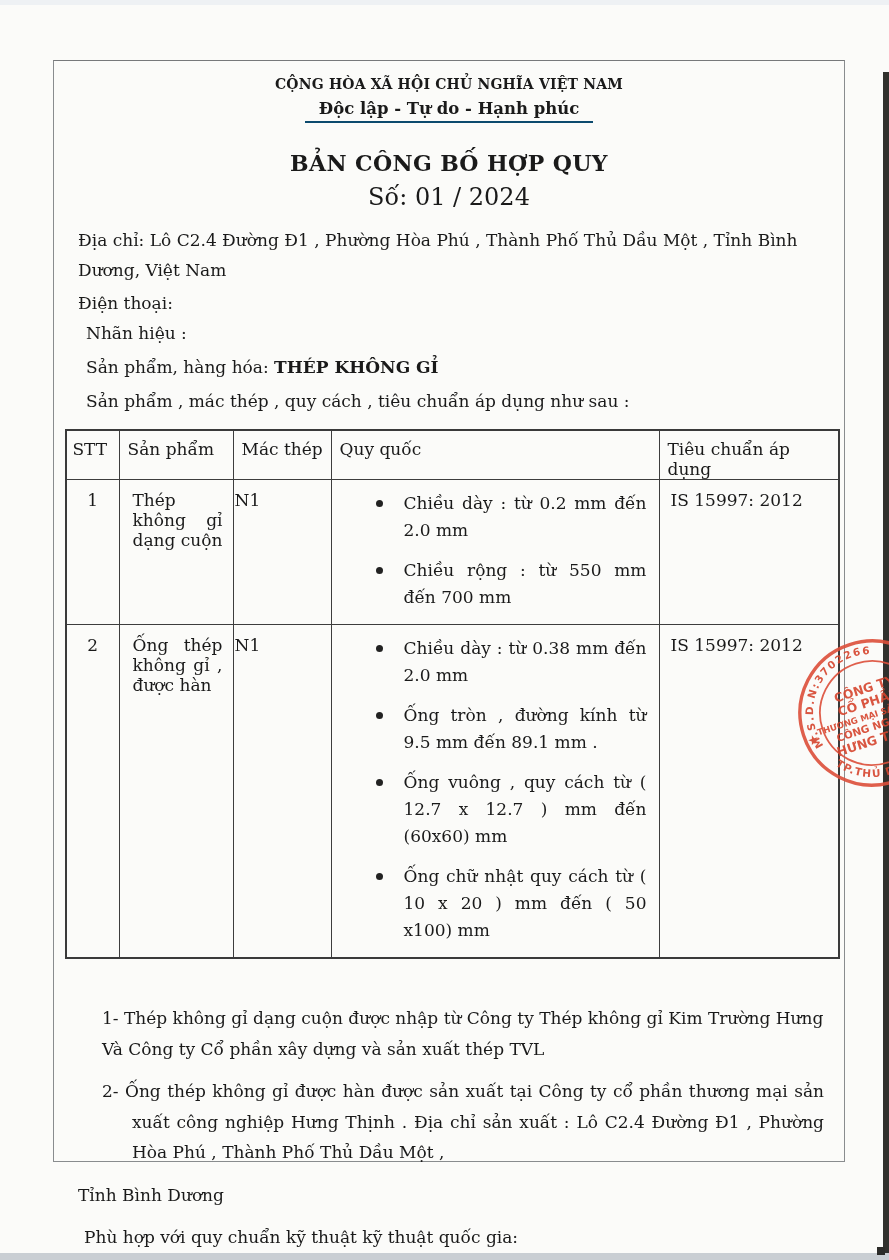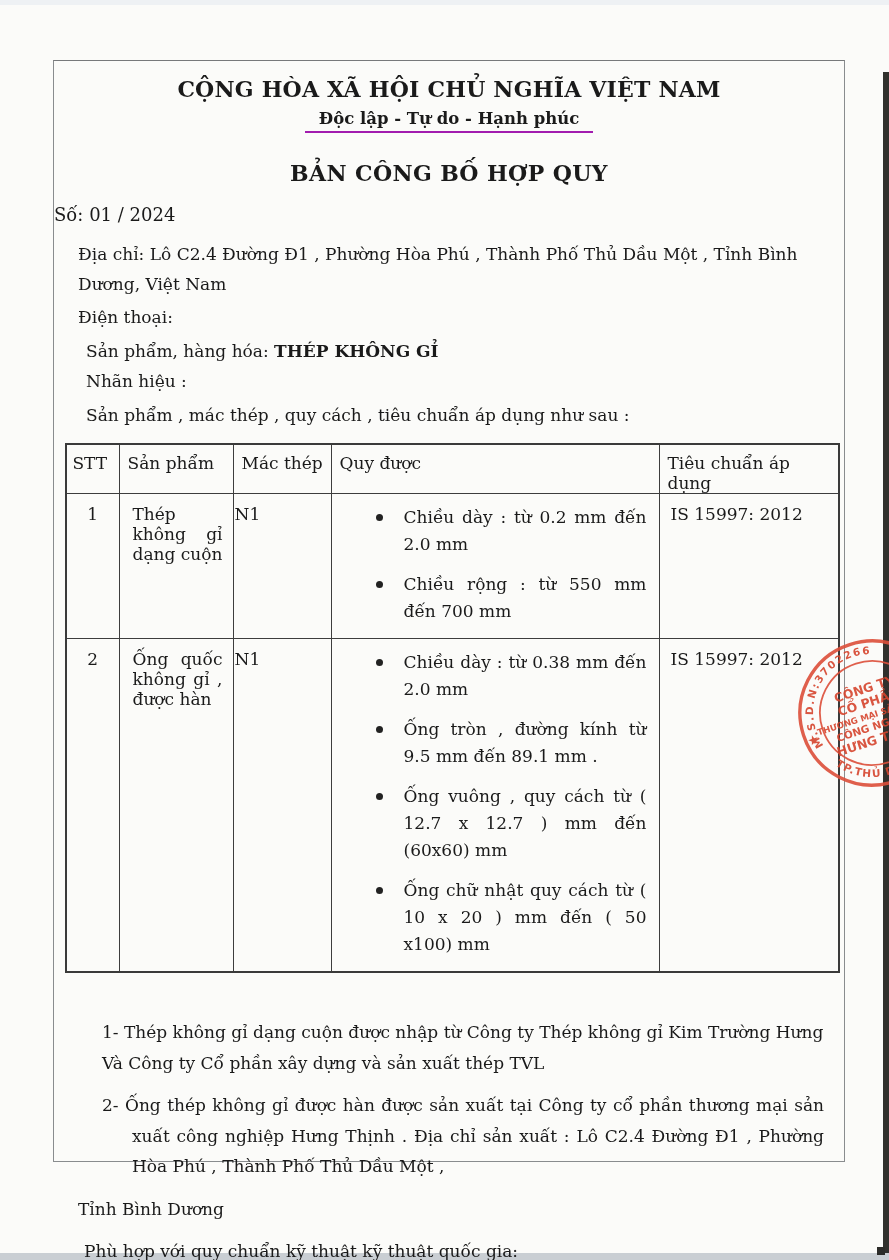--- a/index.html
+++ b/index.html
@@ -13,25 +13,25 @@
   .scan-top-band{position:absolute;left:0;top:0;width:889px;height:5px;background:#eef1f4;}
   .scan-right-strip{position:absolute;left:883px;top:72px;width:6px;height:1181px;background:#31312d;}
   .scan-bottom-band{position:absolute;left:0;top:1253px;width:889px;height:7px;background:#c9ced3;}
   .scan-corner-dot{position:absolute;left:877px;top:1247px;width:8px;height:8px;background:#2c2c29;}
 
   .frame{
     position:absolute;left:53px;top:60px;width:790px;height:1100px;
     border:1px solid #898c8e;border-top-color:#77797b;background:transparent;
   }
 
-  .nat-title{margin-top:15px;text-align:center;font-weight:bold;font-size:22px;letter-spacing:0.2px;}
+  .nat-title{margin-top:15px;text-align:center;font-weight:bold;font-size:14px;letter-spacing:0.2px;}
   .motto-wrap{text-align:center;margin-top:7px;}
-  .motto{display:inline-block;font-weight:bold;font-size:16.5px;border-bottom:2px solid #a21caf;padding:0 14px 3px 14px;}
+  .motto{display:inline-block;font-weight:bold;font-size:16.5px;border-bottom:2px solid #0c4a6e;padding:0 14px 3px 14px;}
   .doc-title{margin-top:27px;text-align:center;font-weight:bold;font-size:22px;letter-spacing:0.4px;}
-  .doc-number{margin-top:18px;font-size:18px;}
+  .doc-number{margin-top:7px;text-align:center;font-size:24px;}
 
   .info{margin:14px 18px 0 24px;font-size:17px;line-height:30px;}
   .info .line{margin:0;}
   .info .phone{margin-top:3px;}
   .info .indent{margin-left:8px;}
   .info .gap-top{margin-top:4px;}
   .bold{font-weight:bold;}
 
   table.spec{
     margin:13px 0 0 11px;width:773px;border-collapse:collapse;table-layout:fixed;
@@ -89,58 +89,58 @@
     <div class="nat-title">CỘNG HÒA XÃ HỘI CHỦ NGHĨA VIỆT NAM</div>
     <div class="motto-wrap">
       <span class="motto">Độc lập - Tự do - Hạnh phúc</span>
     </div>
     <div class="doc-title">BẢN CÔNG BỐ HỢP QUY</div>
     <div class="doc-number">Số: 01 / 2024</div>
 
     <div class="info">
       <p class="line">Địa chỉ: Lô C2.4 Đường Đ1 , Phường Hòa Phú , Thành Phố Thủ Dầu Một , Tỉnh Bình Dương, Việt Nam</p>
       <p class="line phone">Điện thoại:</p>
+      <p class="line indent">Nhãn hiệu :</p>
       <p class="line indent gap-top"><span>Sản phẩm, hàng hóa: </span><span class="bold">THÉP KHÔNG GỈ</span></p>
-      <p class="line indent">Nhãn hiệu :</p>
       <p class="line indent gap-top">Sản phẩm , mác thép , quy cách , tiêu chuẩn áp dụng như sau :</p>
     </div>
 
     <table class="spec">
       <colgroup>
         <col style="width:53px">
           <col style="width:114px">
           <col style="width:98px">
           <col style="width:328px">
           <col style="width:180px">
       </colgroup>
       <thead>
         <tr>
           <th class="h c">STT</th>
           <th class="h">Sản phẩm</th>
           <th class="h">Mác thép</th>
-          <th class="h">Quy được</th>
+          <th class="h">Quy quốc</th>
           <th class="h">Tiêu chuẩn áp dụng</th>
         </tr>
       </thead>
       <tbody>
         <tr class="row1">
           <td class="stt">1</td>
           <td class="prod">Thép không gỉ dạng cuộn</td>
           <td class="grade">N1</td>
           <td class="qc">
             <ul class="bullets">
               <li>Chiều dày : từ 0.2 mm đến 2.0 mm</li>
               <li>Chiều rộng : từ 550 mm đến 700 mm</li>
             </ul>
           </td>
           <td class="std">IS 15997: 2012</td>
         </tr>
         <tr class="row2">
           <td class="stt">2</td>
-          <td class="prod">Ống quốc không gỉ , được hàn</td>
+          <td class="prod">Ống thép không gỉ , được hàn</td>
           <td class="grade">N1</td>
           <td class="qc">
             <ul class="bullets">
               <li>Chiều dày : từ 0.38 mm đến 2.0 mm</li>
               <li>Ống tròn , đường kính từ 9.5 mm đến 89.1 mm .</li>
               <li>Ống vuông , quy cách từ ( 12.7 x 12.7 ) mm đến (60x60) mm</li>
               <li>Ống chữ nhật quy cách từ ( 10 x 20 ) mm đến ( 50 x100) mm</li>
             </ul>
           </td>
           <td class="std">IS 15997: 2012</td>

